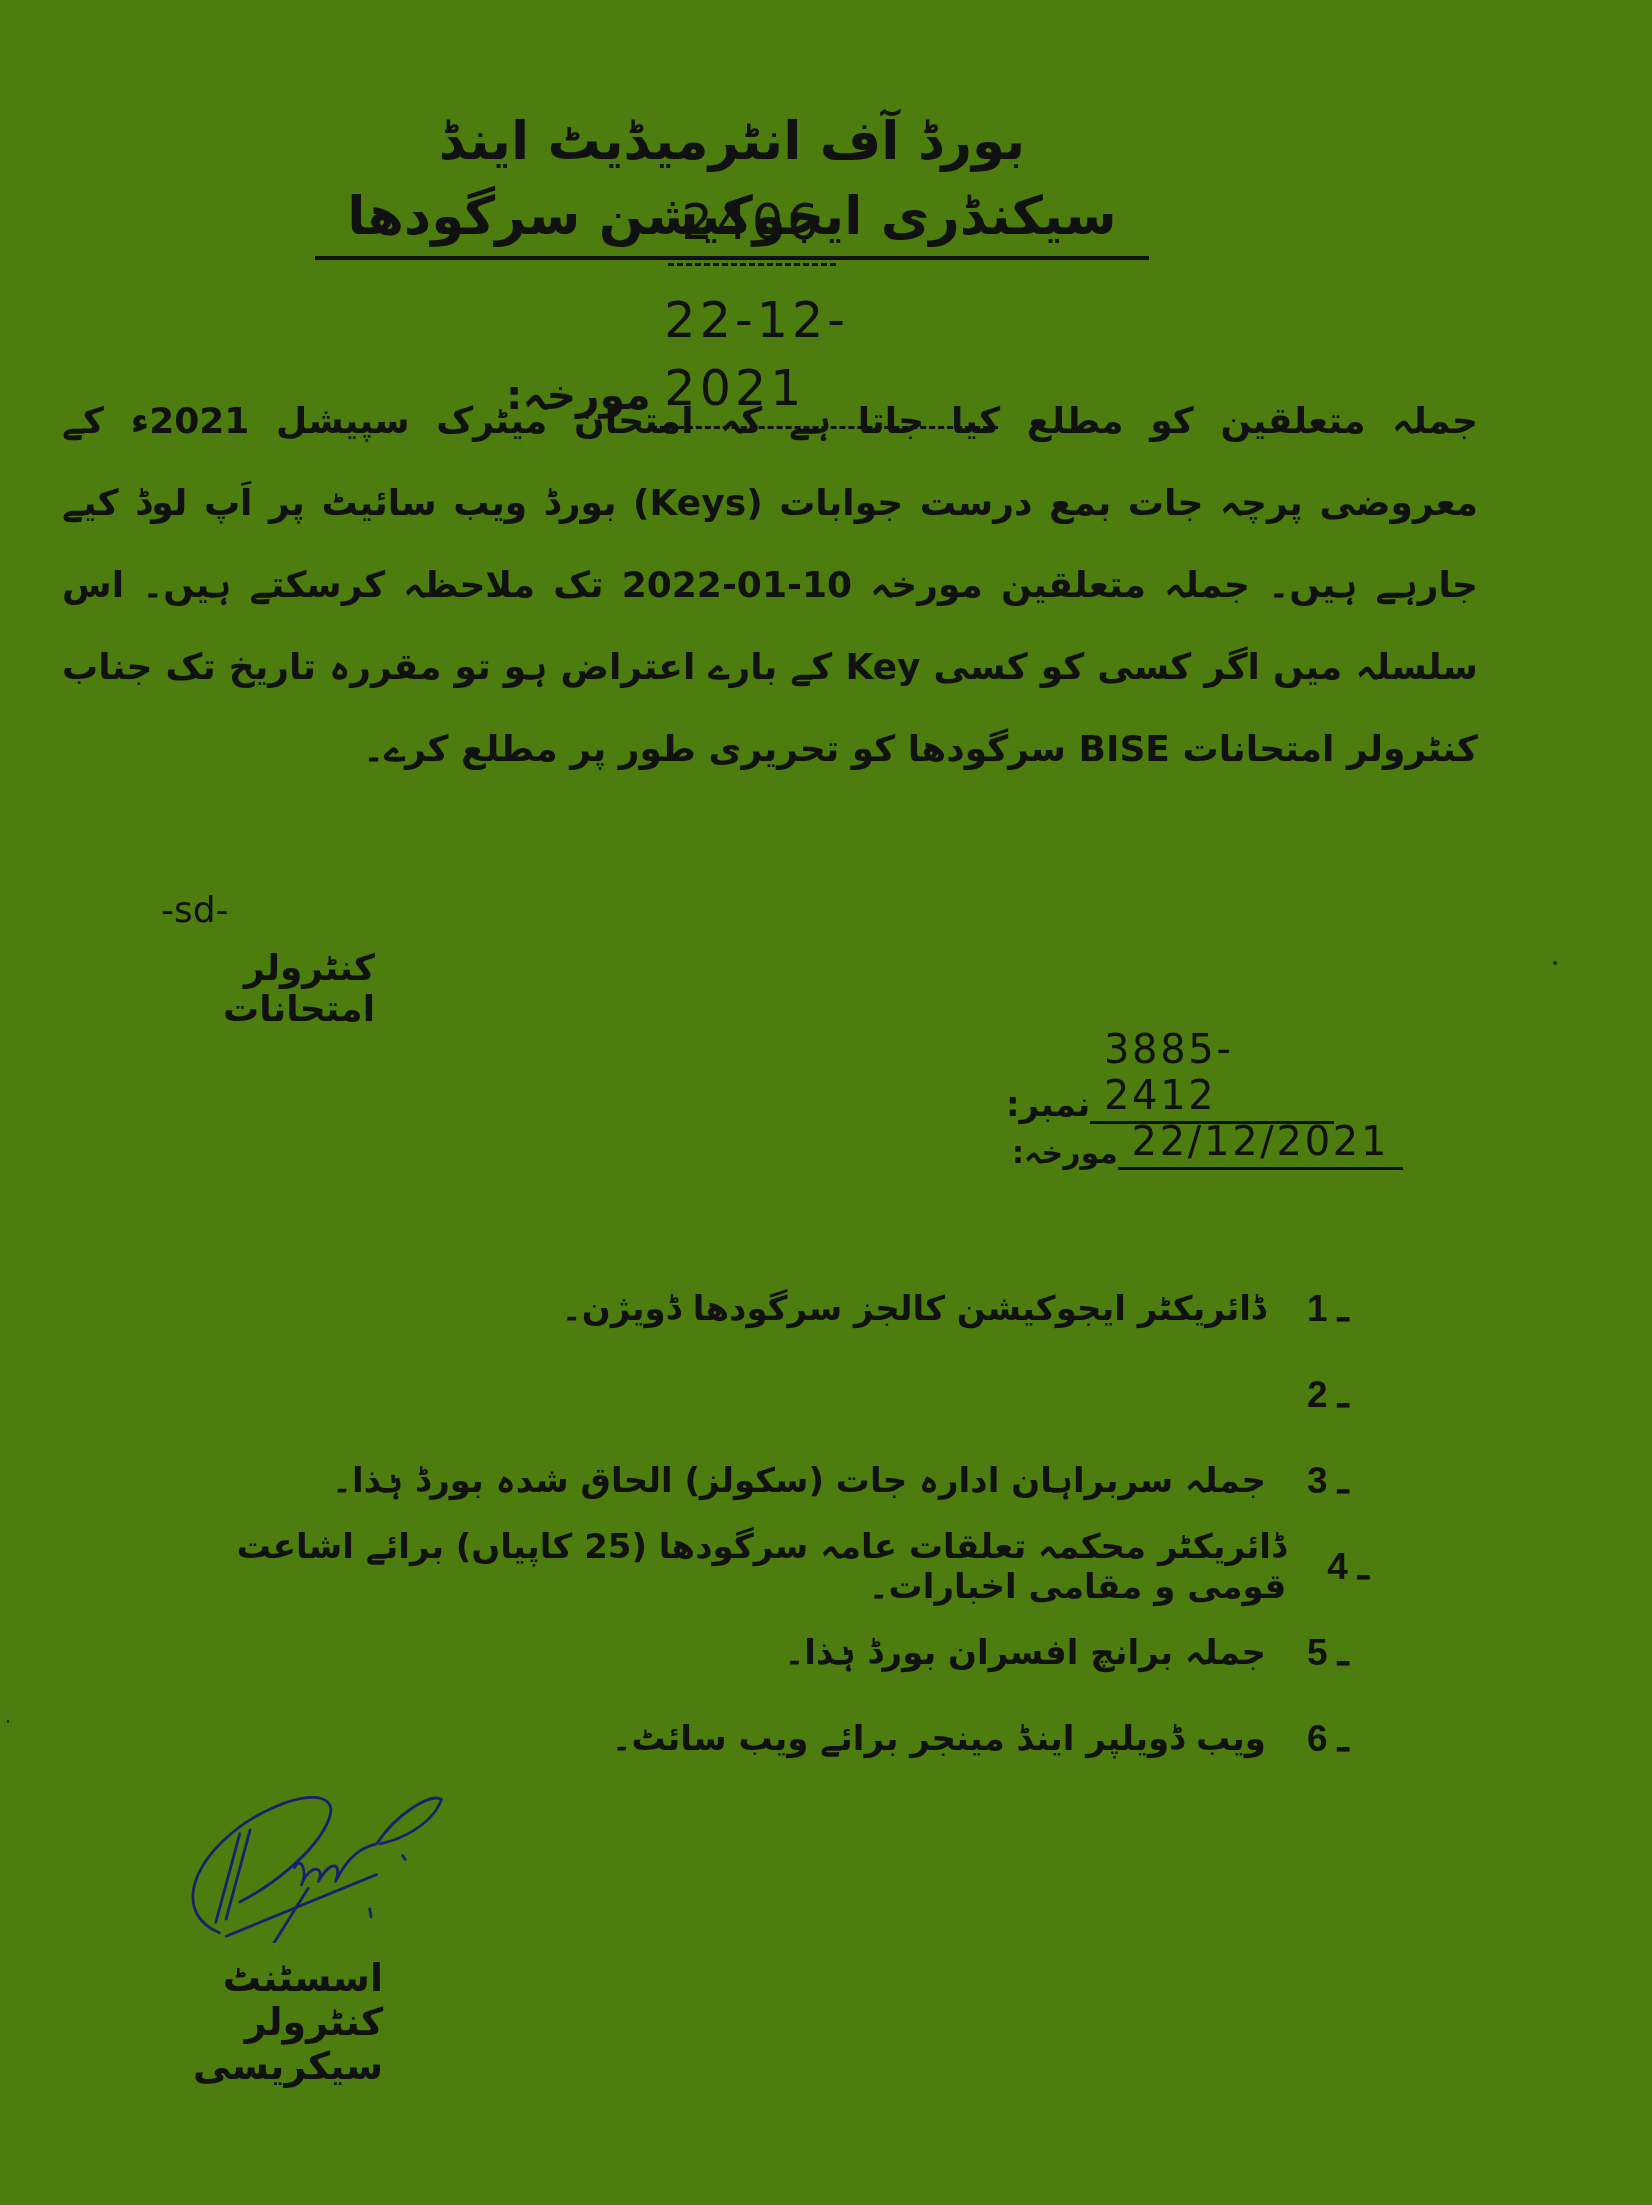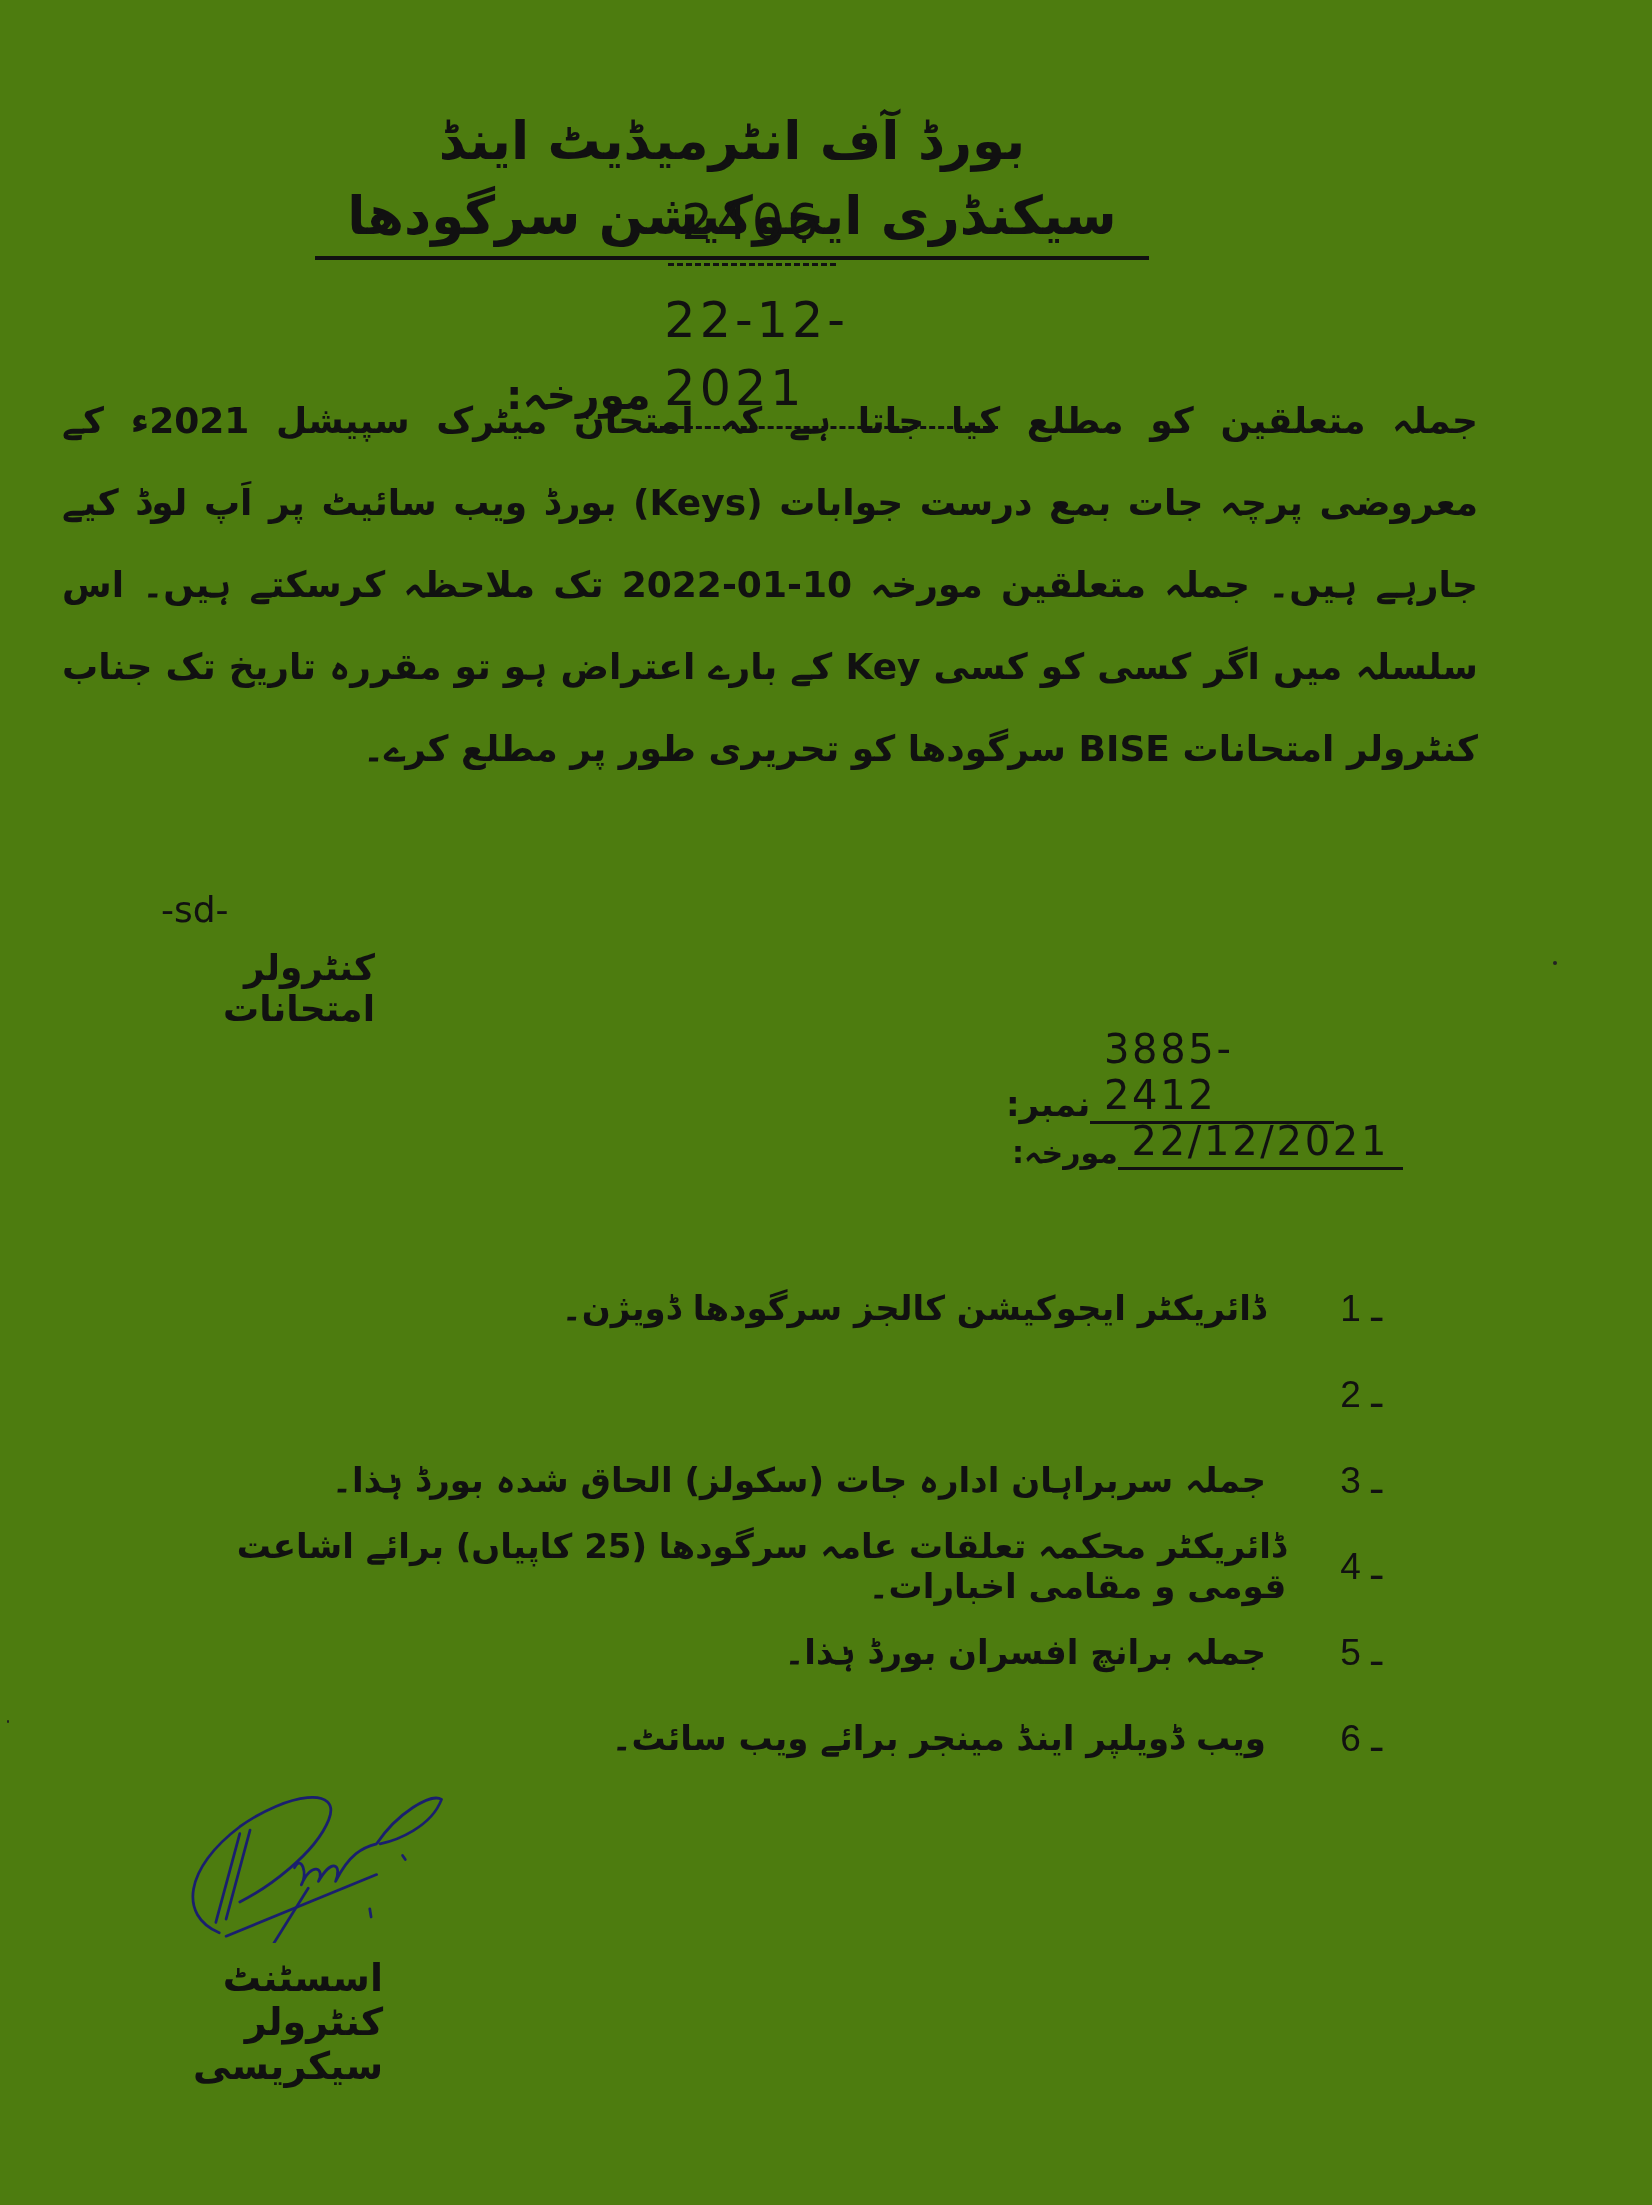--- a/index.html
+++ b/index.html
@@ -103,22 +103,22 @@
     .dist-list {
       left: 205px; top: 1265px; width: 1177px;
       list-style: none; margin: 0; padding: 0;
     }
     .dist-item {
       display: flex; flex-direction: row-reverse; align-items: center;
       height: 86px;
       font-size: 34px; font-weight: bold;
     }
     .dist-num {
-      width: 75px; text-align: right;
-      font-family: "Liberation Sans", sans-serif; font-weight: normal;
+      width: 75px; text-align: left;
+      font-family: "Liberation Sans", sans-serif; font-weight: bold;
       font-size: 37px;
       direction: ltr;
     }
     .dist-text { margin-right: 41px; text-align: right; }
 
     
     .signature {
       left: 137px; top: 1772px; width: 315px; height: 171px;
     }
     .asst-title {

